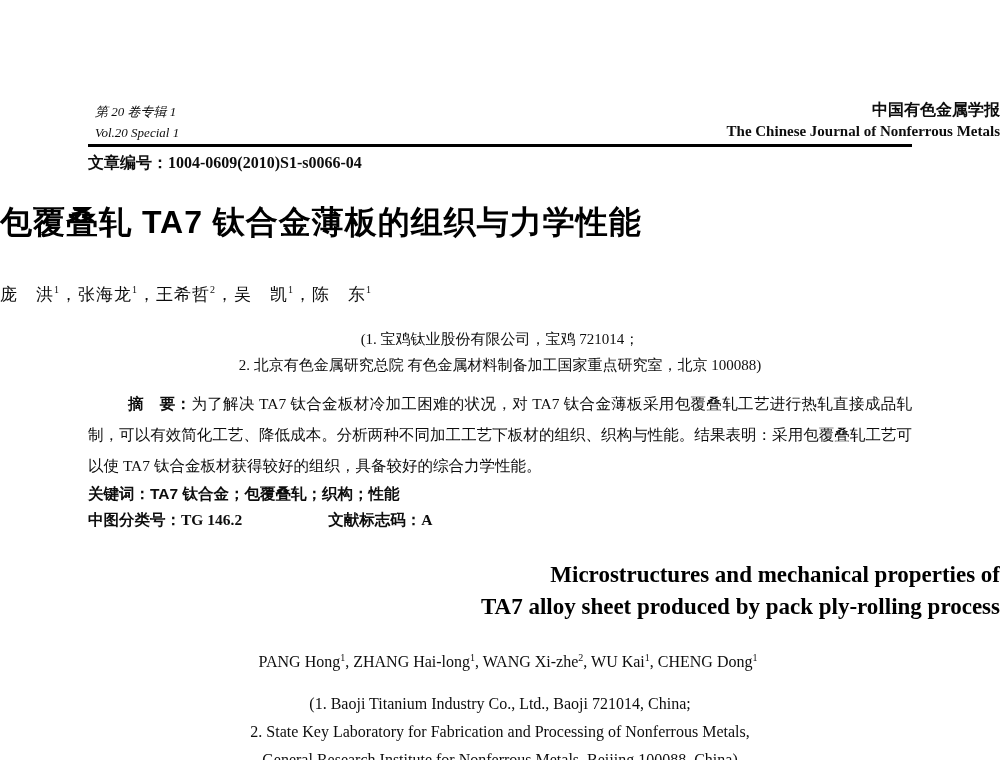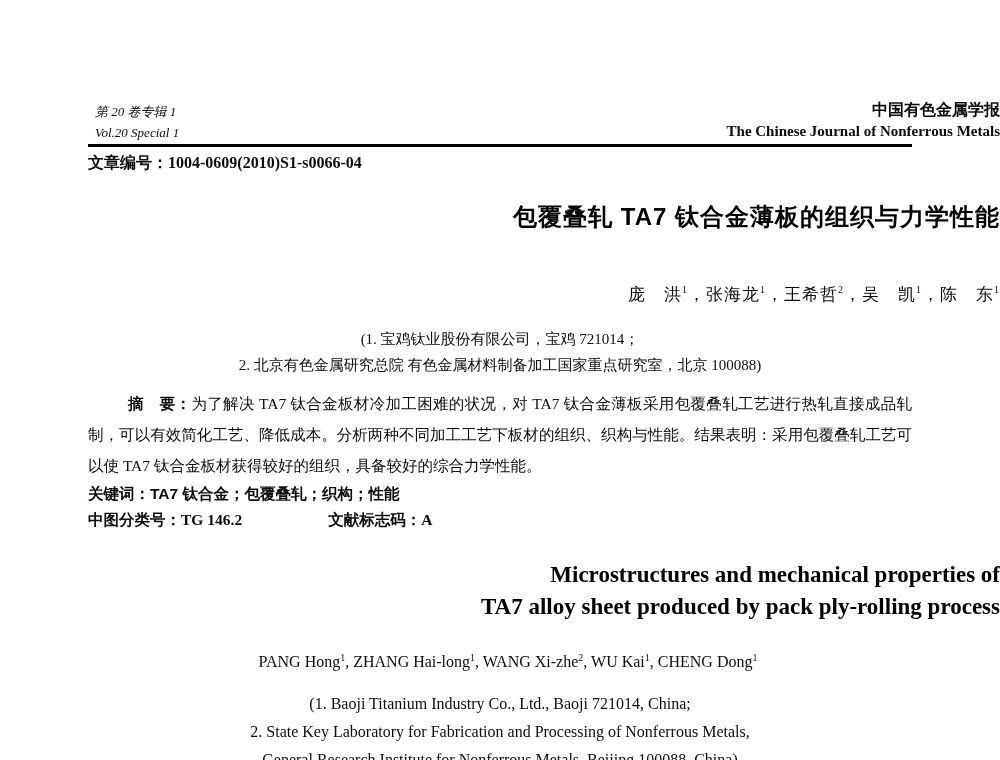--- a/index.html
+++ b/index.html
@@ -20,26 +20,26 @@
   .hdr-center .cn { font-size: 16px; font-weight: bold; font-family: "Liberation Sans", sans-serif; line-height: 22px; }
   .hdr-center .en { font-size: 15px; font-weight: bold; font-family: "Liberation Serif", serif; line-height: 20px; }
   .hdr-right  { right: 95px; top: 101px; text-align: right; font-size: 13px; line-height: 21px; }
   .hdr-rule   { left: 88px; right: 88px; top: 144px; height: 3px; background: #000; }
 
   .article-no { left: 88px; top: 153px; font-size: 16px; font-weight: bold; }
   .article-no .lbl { font-family: "Liberation Sans", sans-serif; }
   .article-no .val { font-family: "Liberation Serif", serif; }
 
   .title-cn {
-    left: 0; right: 0; top: 201px; text-align: right;
-    font-size: 24px; font-weight: bold; letter-spacing: 1px;
+    left: 0; right: 0; top: 201px; text-align: left;
+    font-size: 32px; font-weight: bold; letter-spacing: 1px;
     font-family: "Liberation Sans", sans-serif; color: #000;
   }
 
-  .authors-cn { left: 0; right: 0; top: 283px; text-align: right; font-size: 17px; letter-spacing: 1px; }
+  .authors-cn { left: 0; right: 0; top: 283px; text-align: left; font-size: 17px; letter-spacing: 1px; }
   sup { font-size: 10px; vertical-align: super; line-height: 0; }
 
   .affil-cn { left: 0; right: 0; top: 326px; text-align: center; font-size: 15px; line-height: 26px; }
 
   .abstract {
     left: 88px; width: 824px; top: 388px;
     font-size: 15.5px; line-height: 31px; text-align: justify;
   }
   .b-sans { font-family: "Liberation Sans", sans-serif; font-weight: bold; margin-left: 40px; }
 

